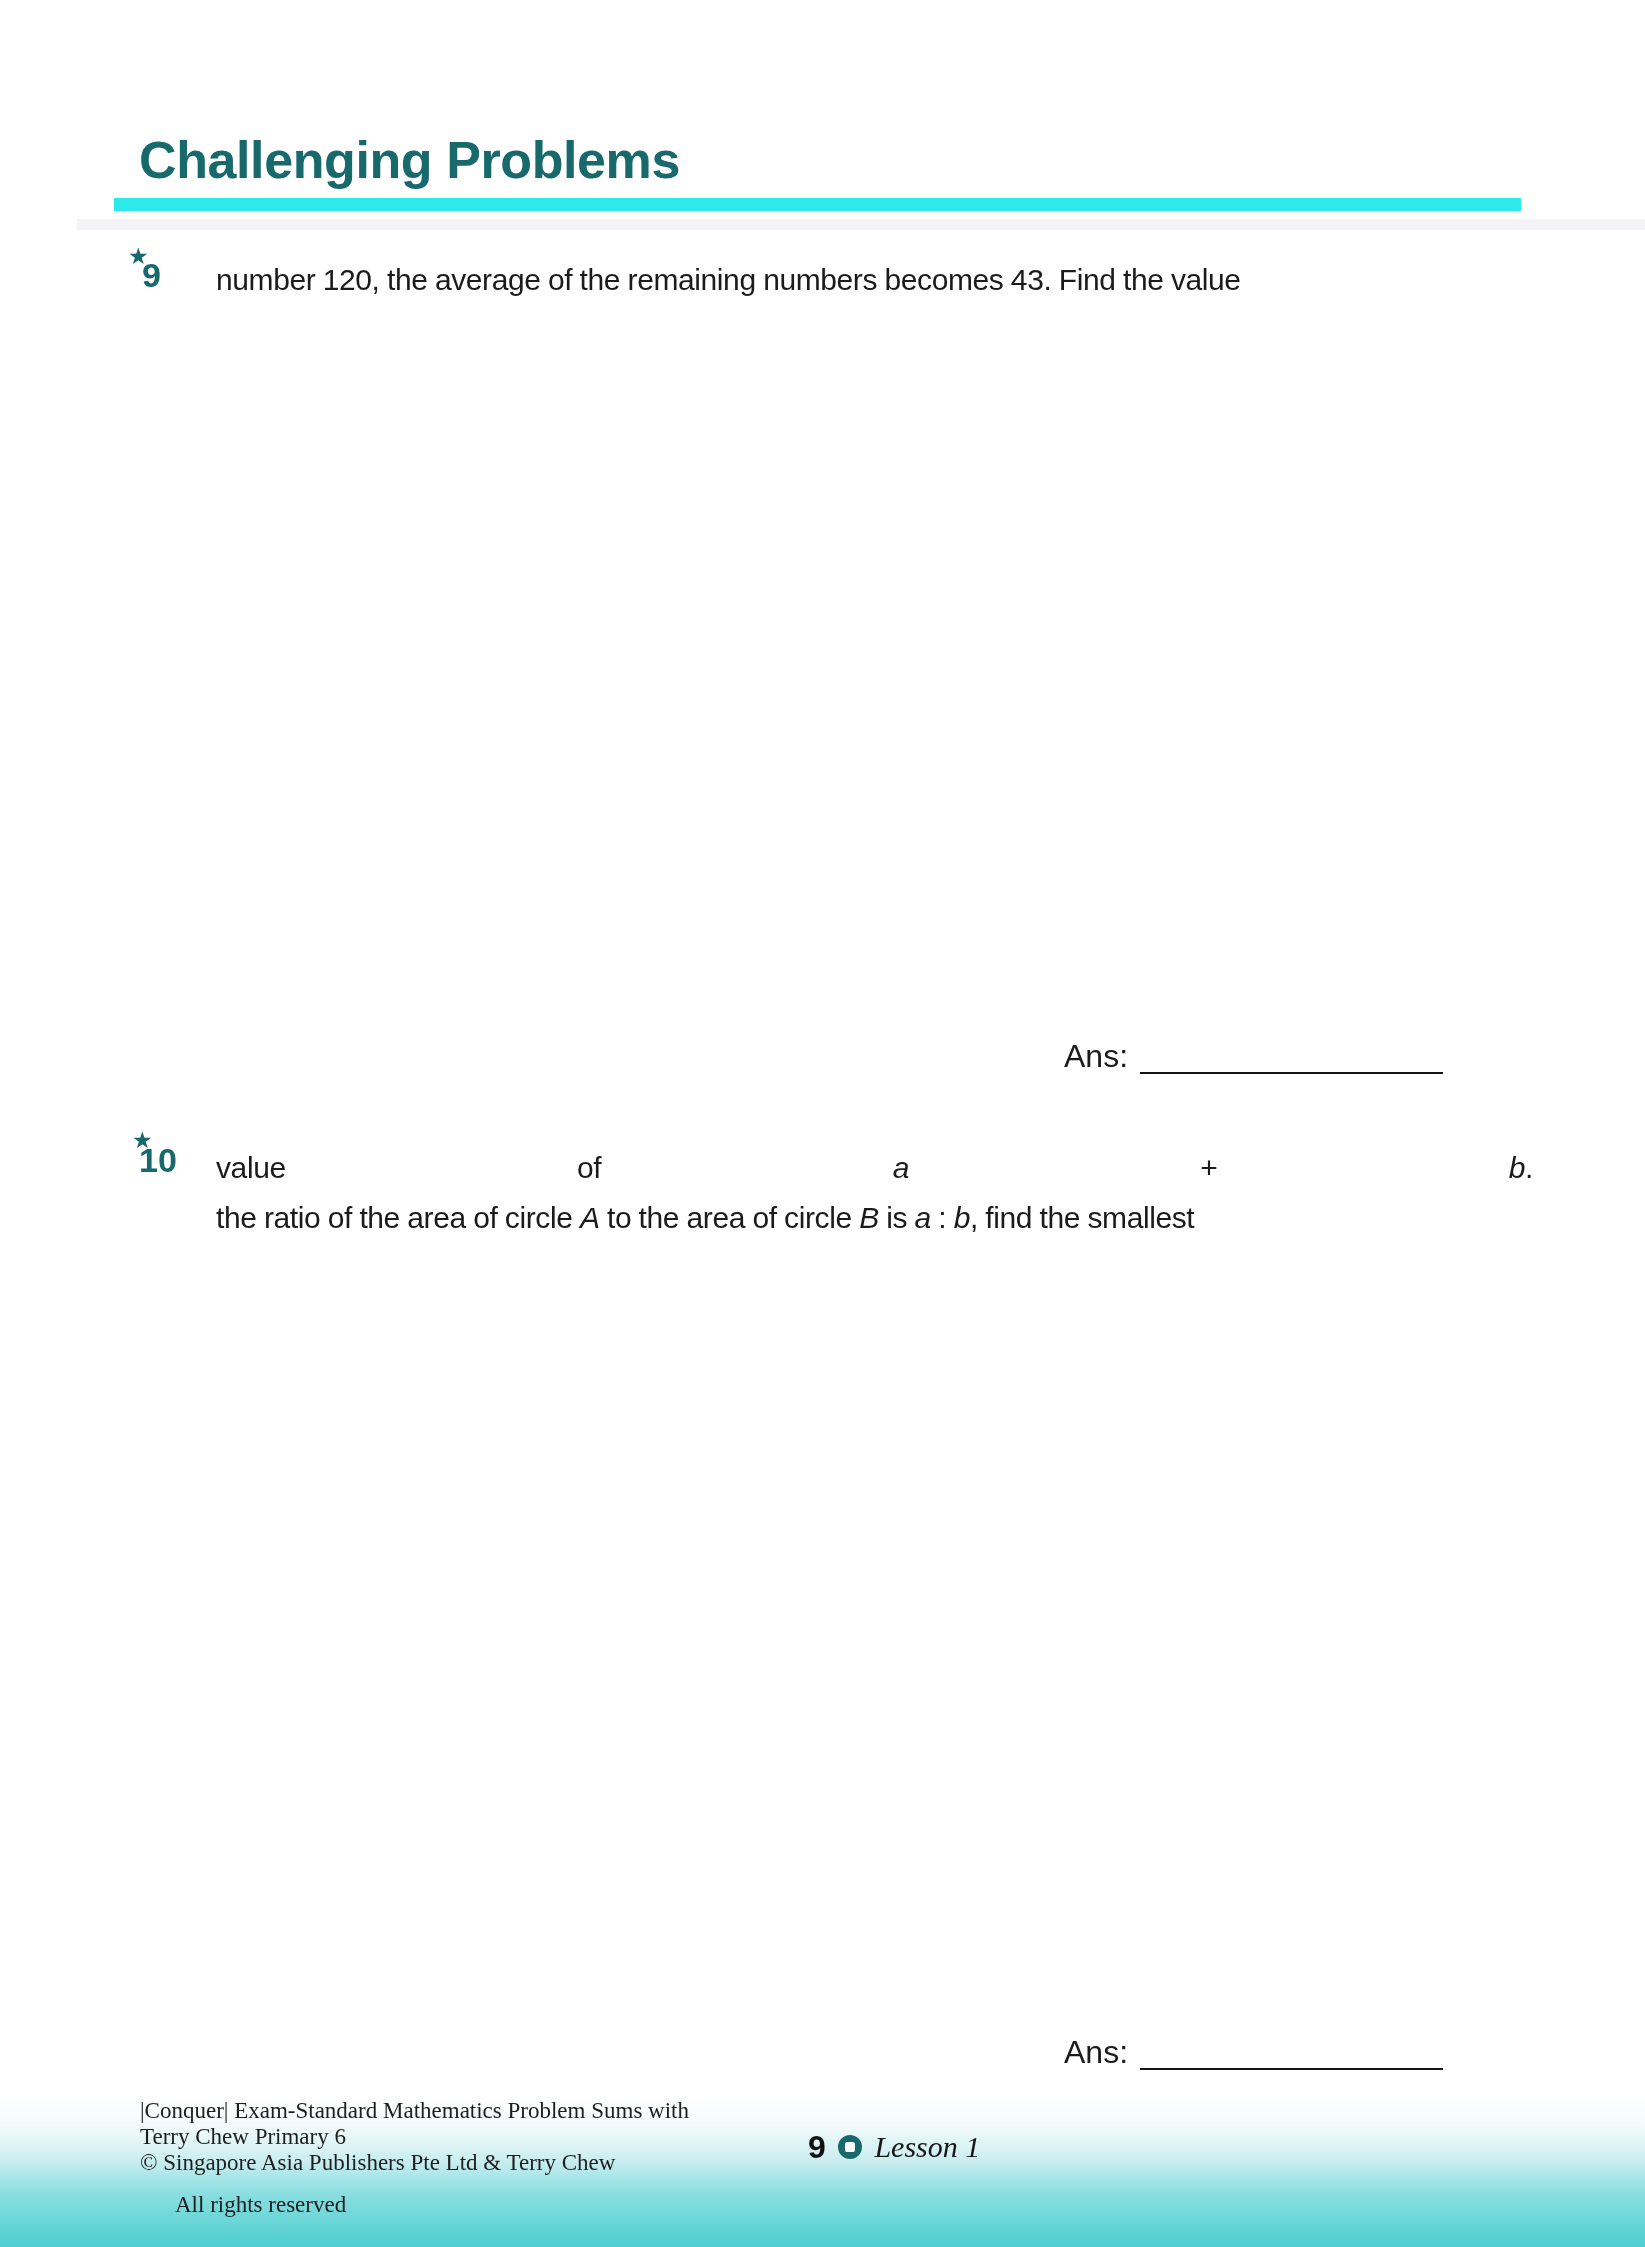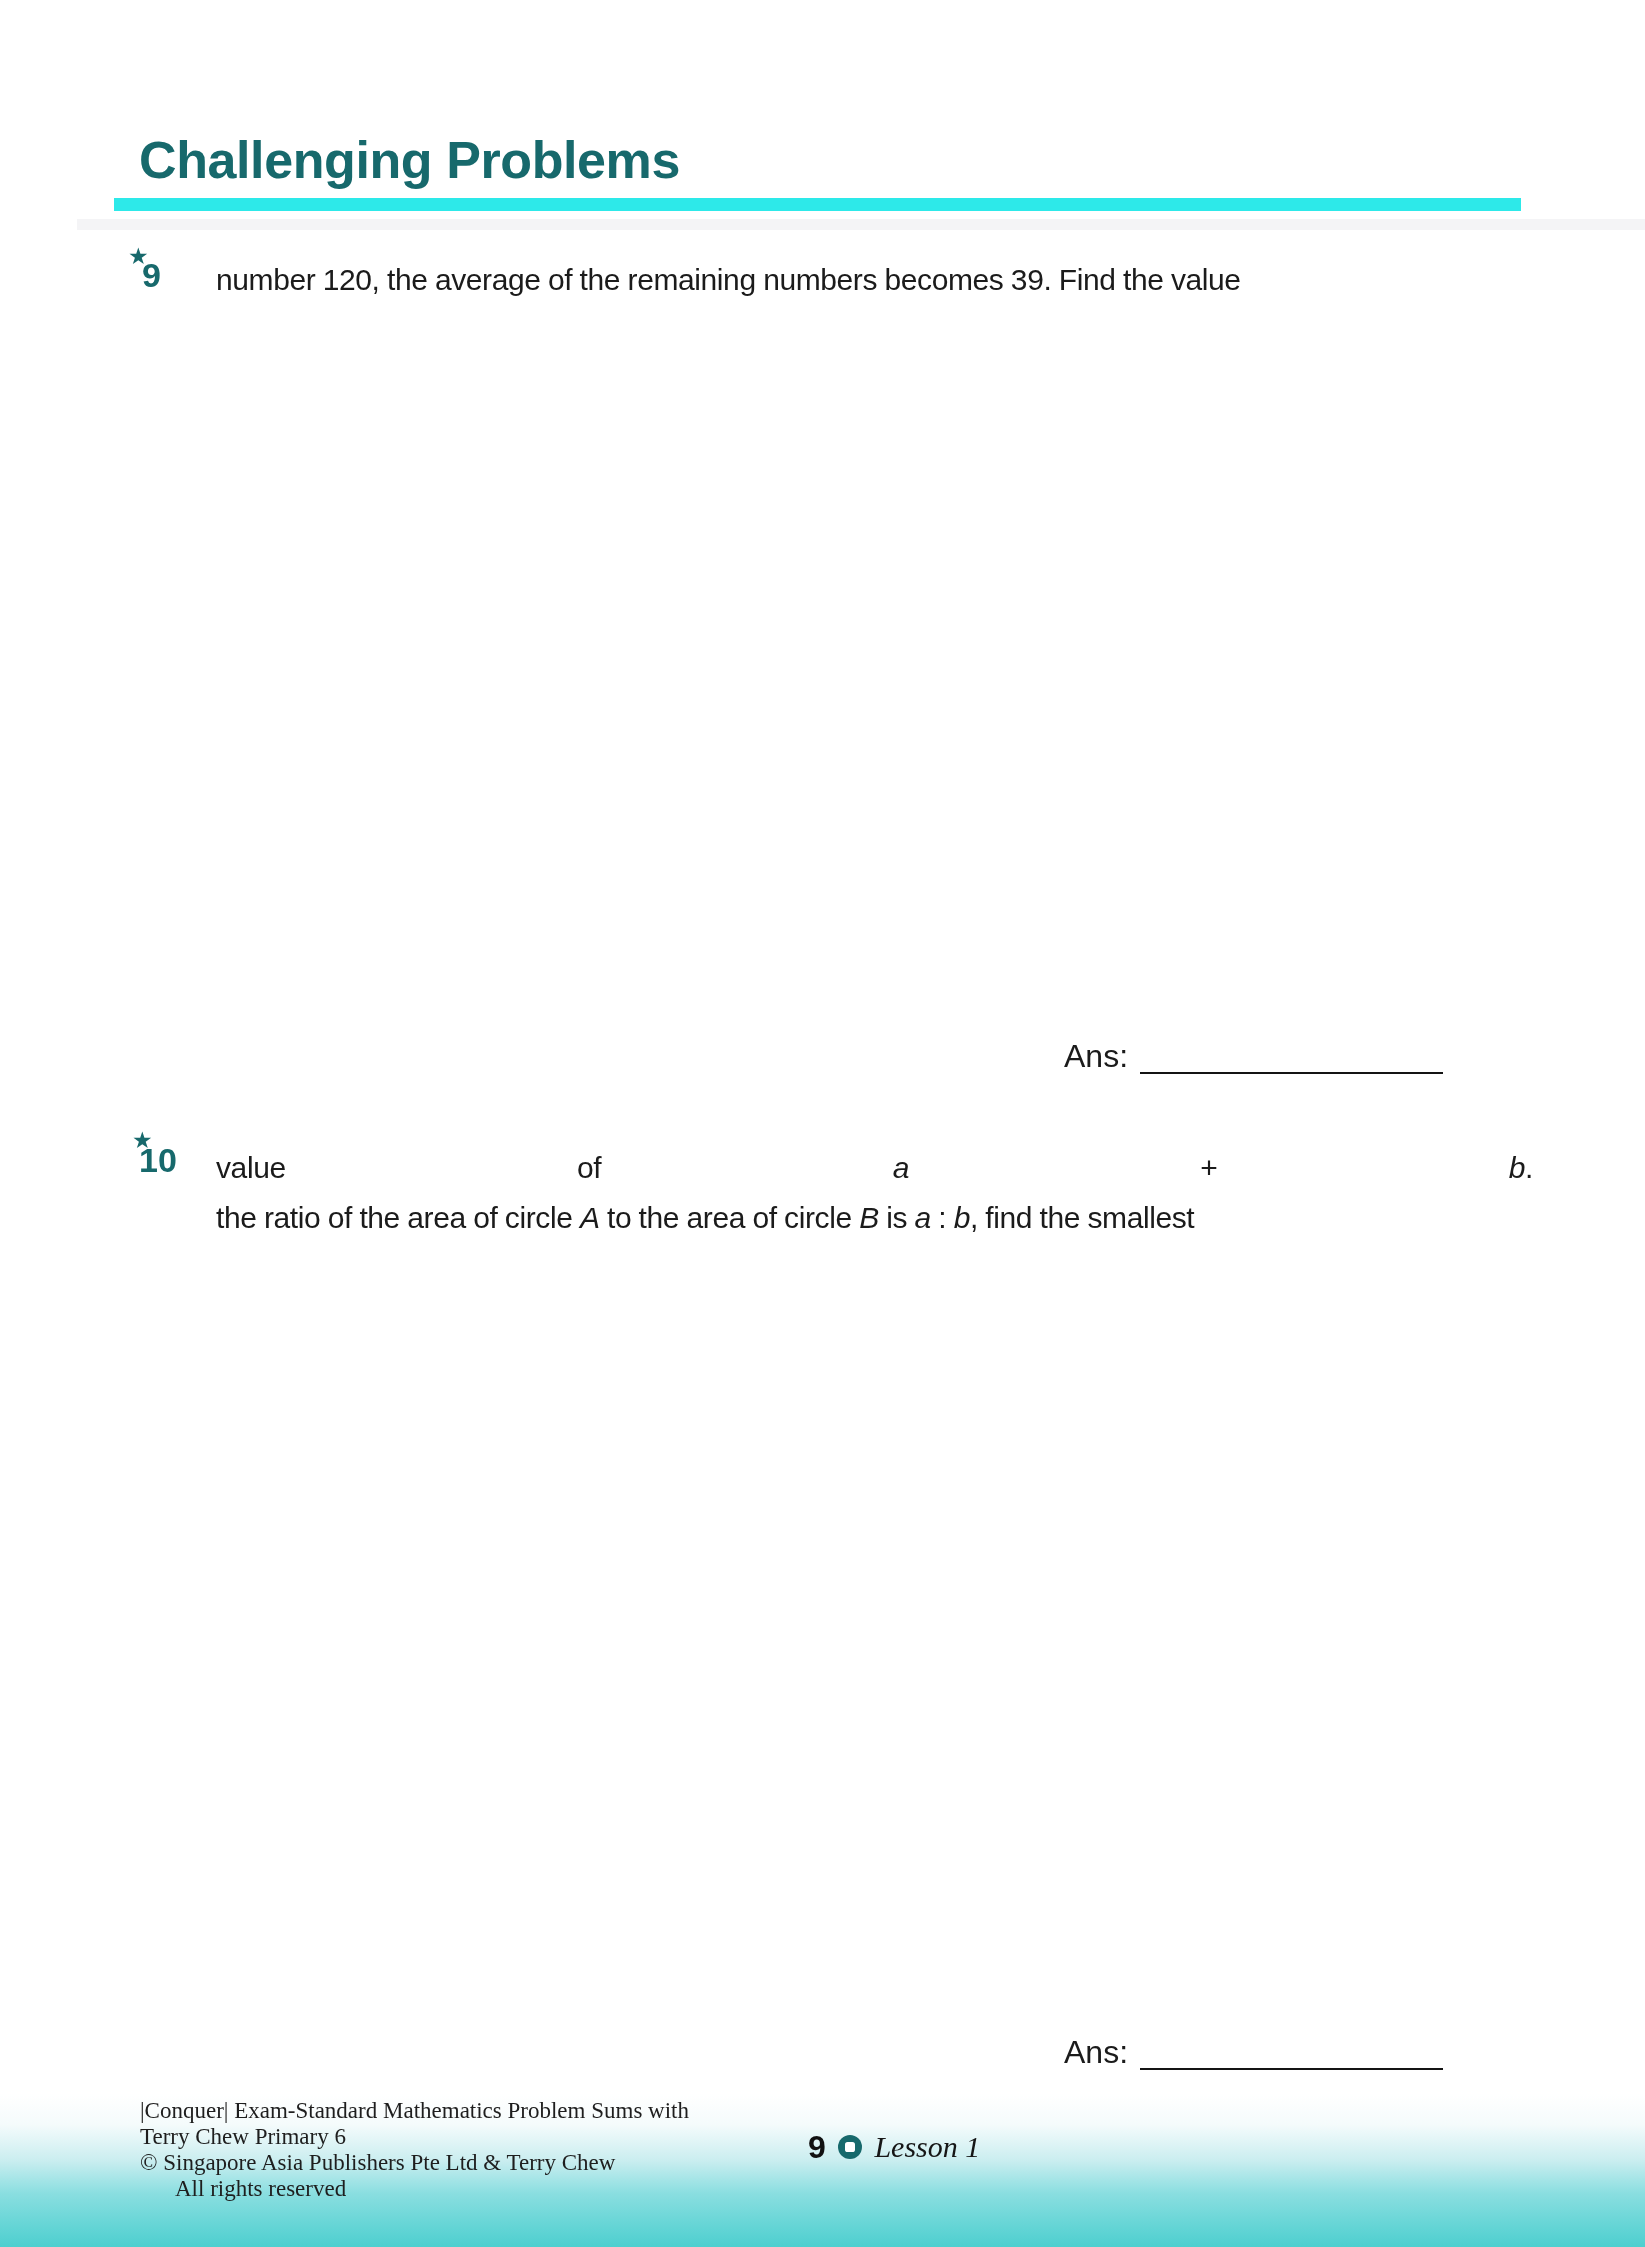--- a/index.html
+++ b/index.html
@@ -81,21 +81,21 @@
       #8ADEE0 65%,
       var(--gradient-teal,#4DCFCF) 100%);
     z-index:1;
   }
   
   .copyright{
     position:absolute;left:140px;top:2098px;z-index:2;
     font-family:"Liberation Serif",serif;
     font-size:23px;line-height:26px;color:#1e1e1e;
   }
-  .c-line.indent{padding-left:35px;}
+  .c-line.indent{padding-left:35px;margin-top:16px;}
   .pagerow{
     position:absolute;left:808px;top:2131px;z-index:2;
     display:flex;align-items:center;gap:12.3px;
   }
   .pg{
     font-size:32px;font-weight:700;color:#111111;
     line-height:32px;
   }
   .bullet{
     width:24px;height:24px;border-radius:50%;
@@ -117,21 +117,21 @@
 <div class="page">
 
   <h1 class="title">Challenging Problems</h1>
   <div class="accent-bar"></div>
   <div class="shadow-band"></div>
 
   <section>
     <span class="star s9">★</span>
     <span class="pnum n9">9</span>
     <div class="ptext t9">
-      <div class="pline"><span>number 120, the average of the remaining numbers becomes 39. Find the value</span></div>
+      <div class="pline"><span>number 120, the average of the remaining numbers becomes 43. Find the value</span></div>
     </div>
   </section>
   <div class="ans a1">
     <span class="ans-label">Ans:</span>
     <span class="ans-blank"></span>
   </div>
 
   <section>
     <span class="star s10">★</span>
     <span class="pnum n10">10</span>

